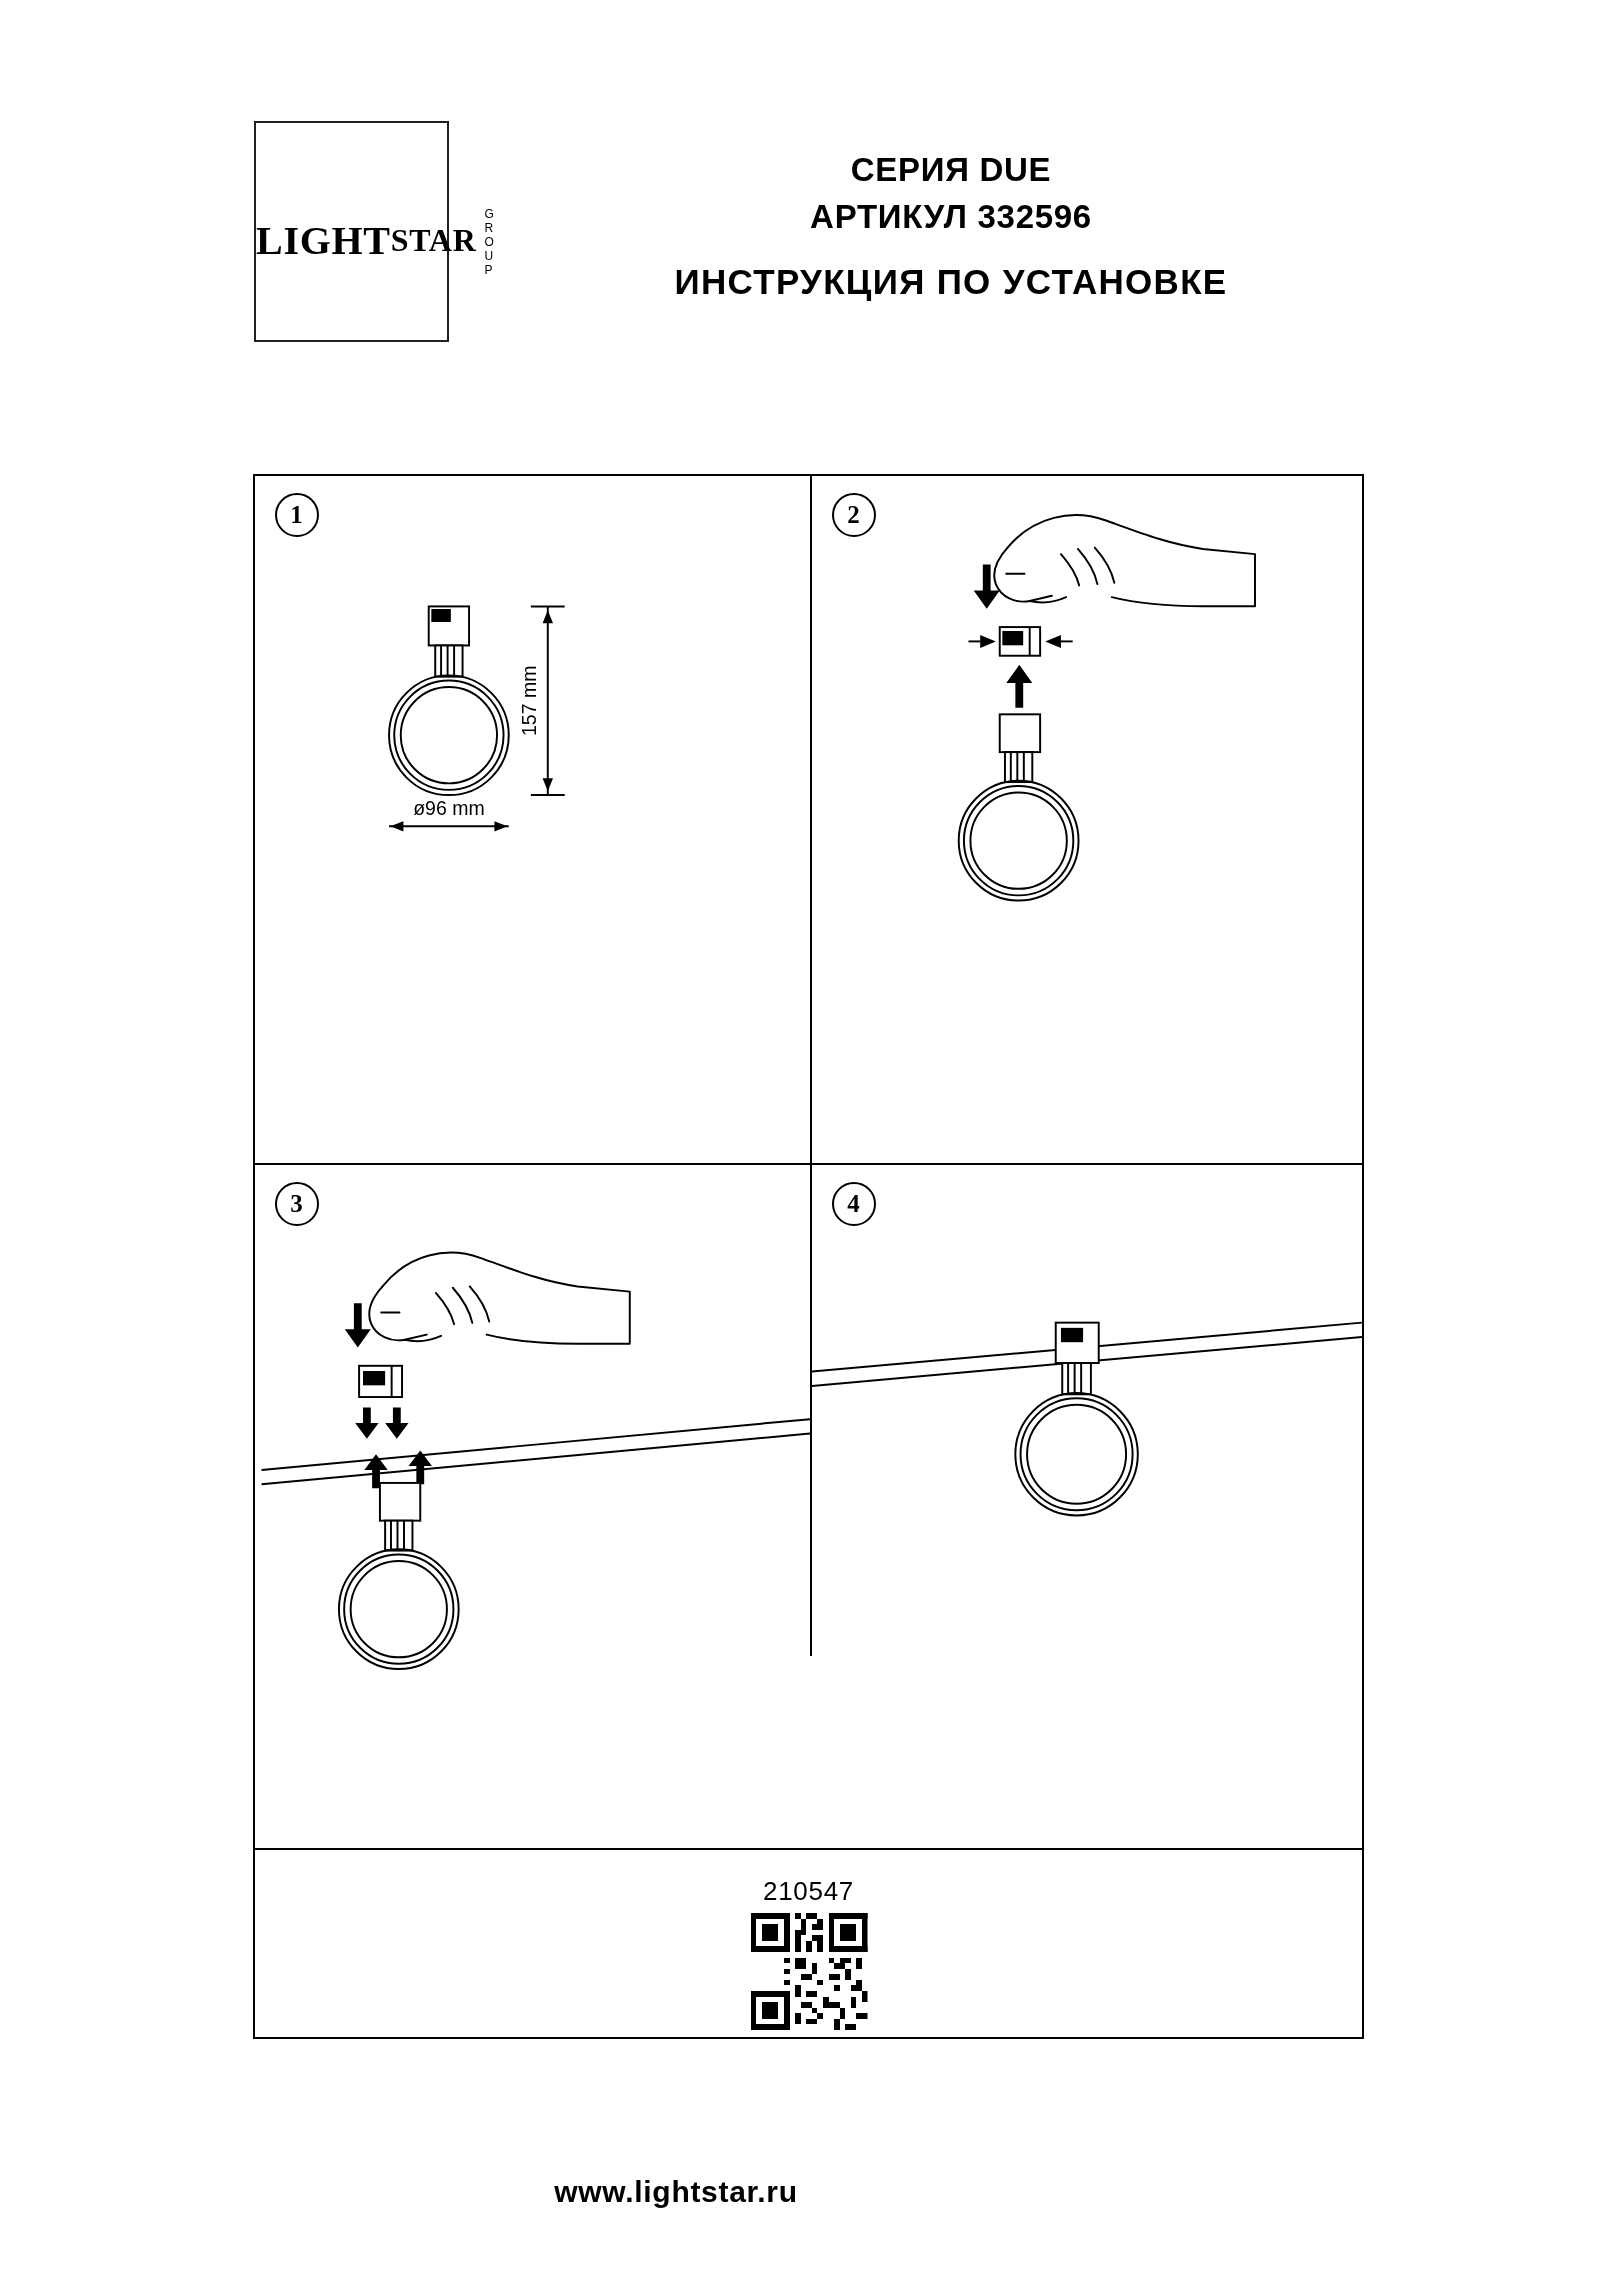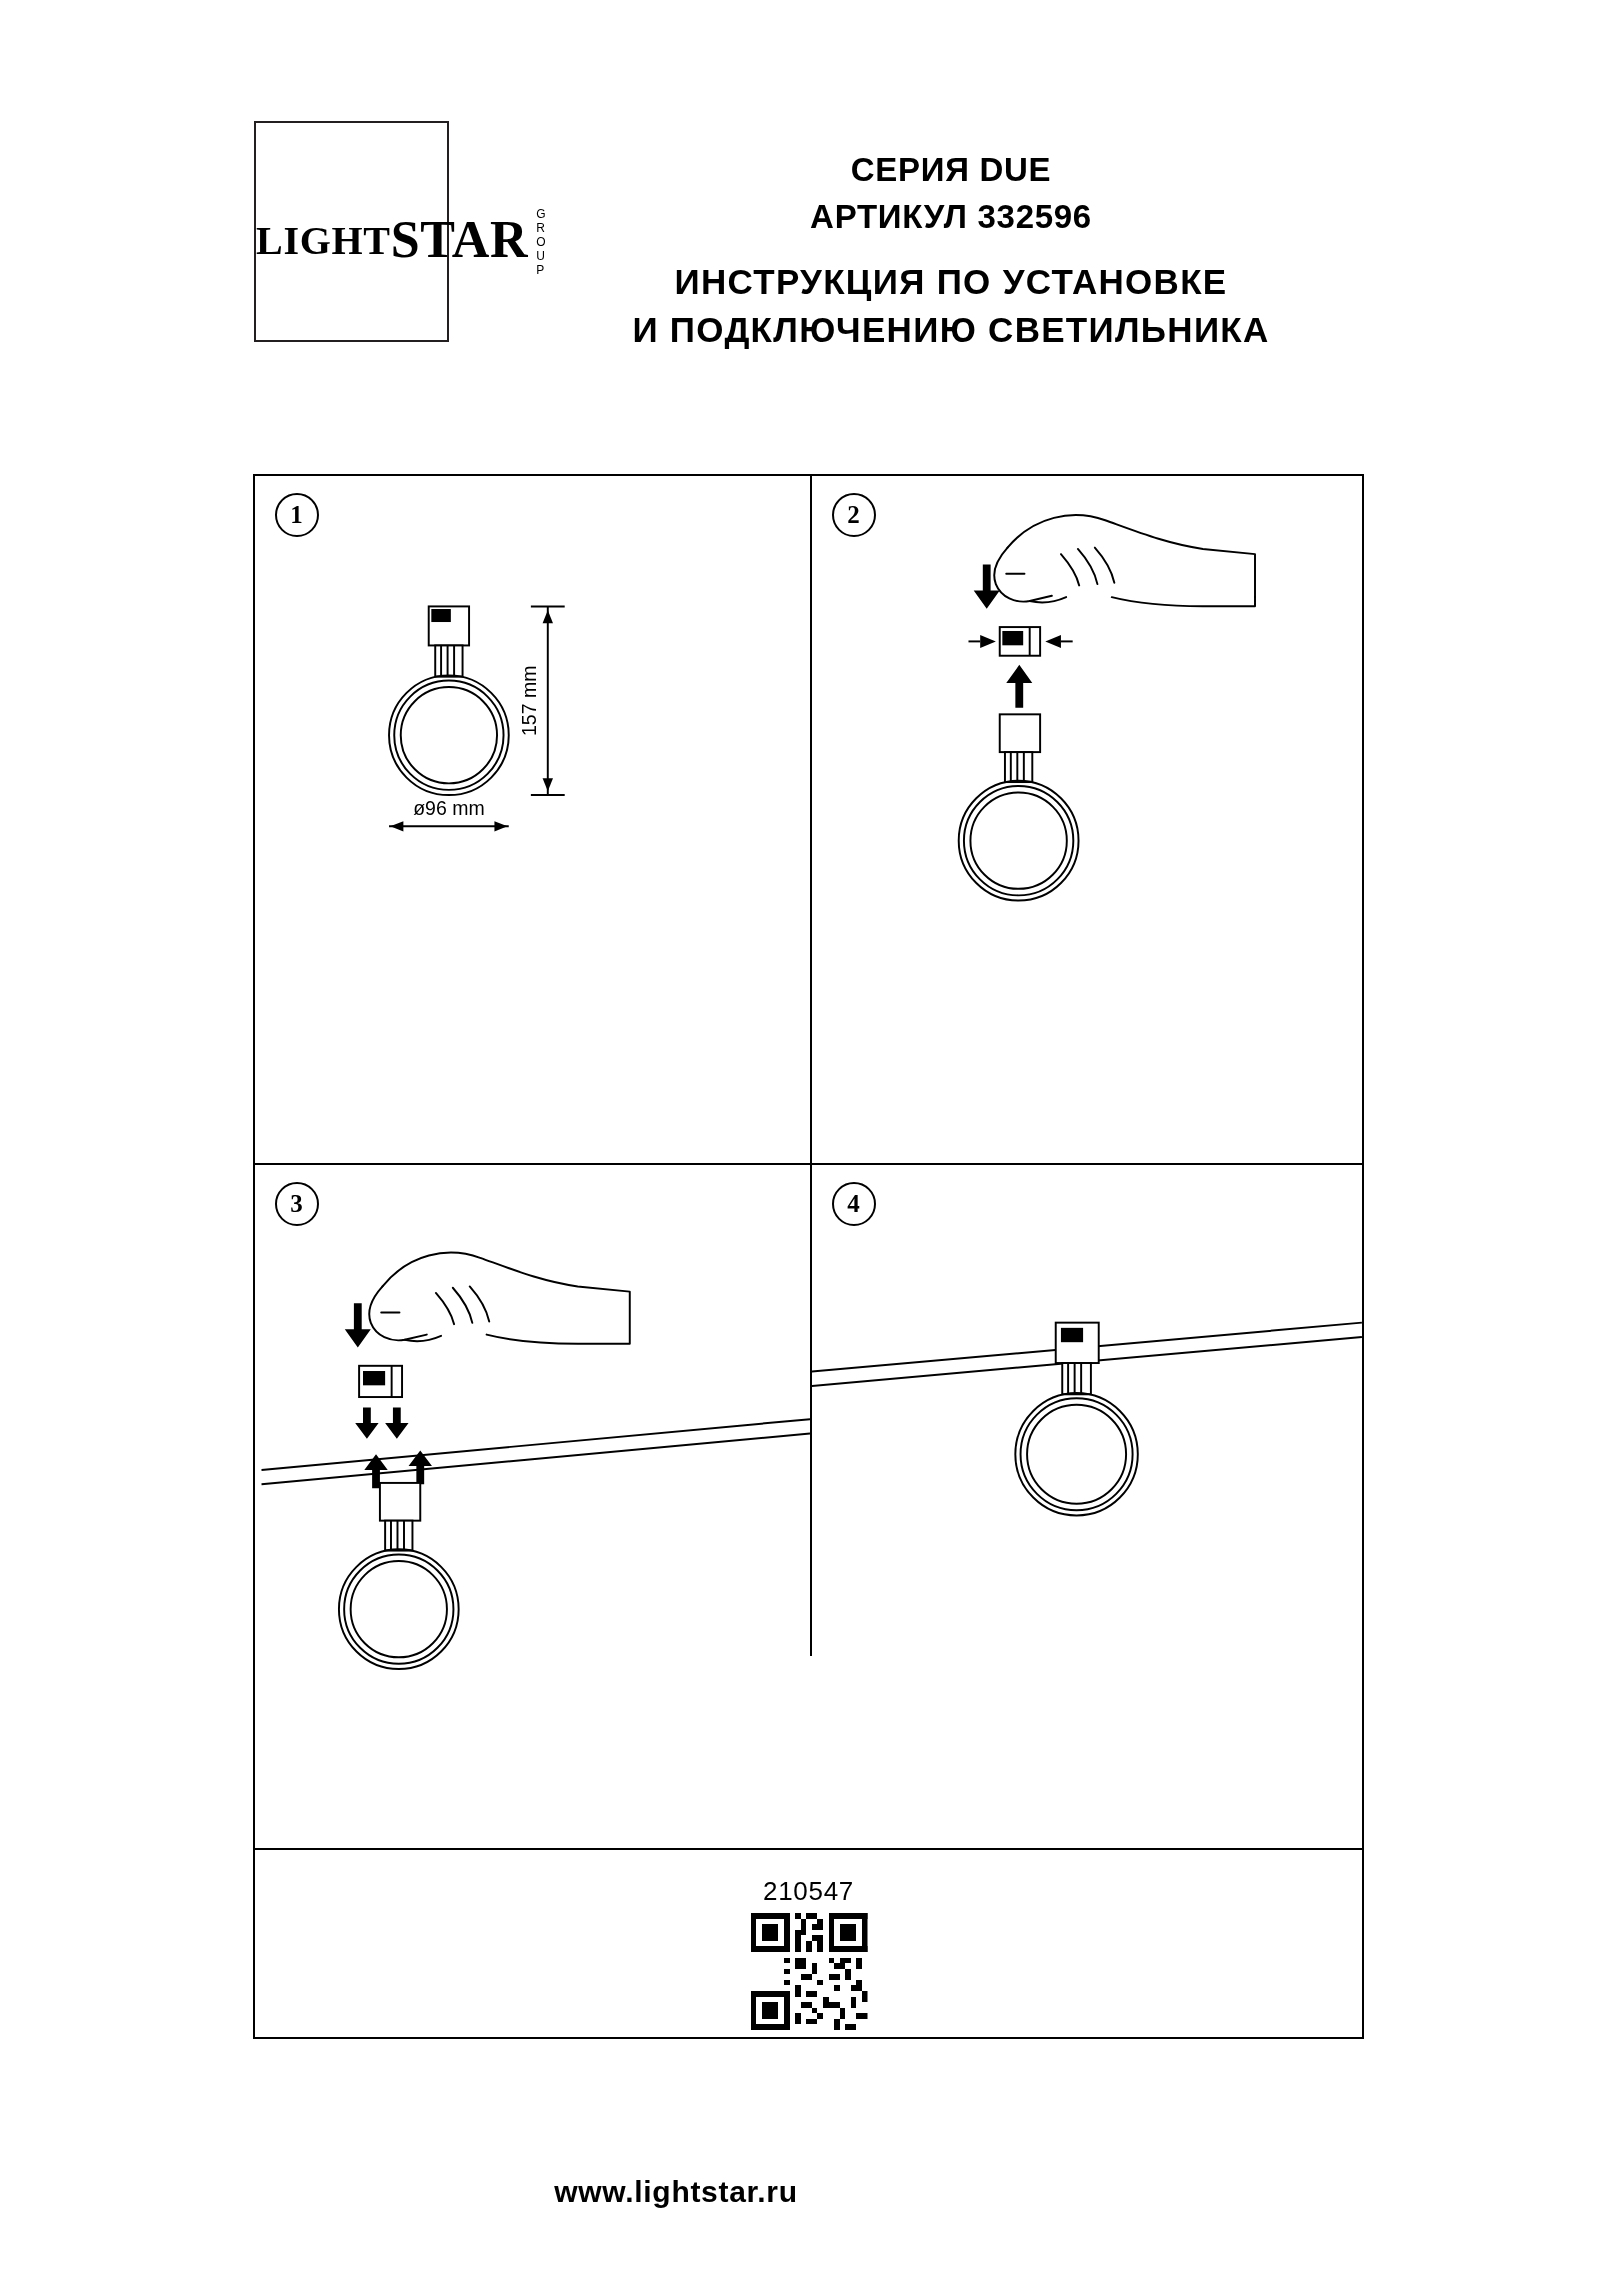--- a/index.html
+++ b/index.html
@@ -41,21 +41,21 @@
   .logo-light {
     font-family: "Liberation Serif", serif;
     font-weight: bold;
     font-size: 40px;
     letter-spacing: 0.7px;
     line-height: 43px;
   }
   .logo-star {
     font-family: "Liberation Serif", serif;
     font-weight: bold;
-    font-size: 52px;
+    font-size: 32px;
     letter-spacing: 0.7px;
     line-height: 44px;
   }
   .logo-group {
     font-family: "Liberation Sans", sans-serif;
     font-size: 12px;
     letter-spacing: 5.9px;
     margin-top: 3.9px;
     margin-left: 8px;
   }
@@ -212,21 +212,20 @@
       <span class="flag-g"></span>
         <span class="flag-w"></span>
         <span class="flag-r"></span>
     </div>
   </div>
 
   <div class="header-text">
     <div class="series-line">СЕРИЯ DUE</div>
     <div class="article-line">АРТИКУЛ 332596</div>
     <div class="instr-line">ИНСТРУКЦИЯ ПО УСТАНОВКЕ</div>
-    <div class="instr-line" style="margin-top:0;">И ПОДКЛЮЧЕНИЮ СВЕТИЛЬНИКА</div>
   </div>
 </div>
 
 <div class="frame">
   <div class="vline"></div>
   <div class="hline1"></div>
   <div class="hline2"></div>
 
   <div class="panel p1">
     <div class="step-badge">1</div>

